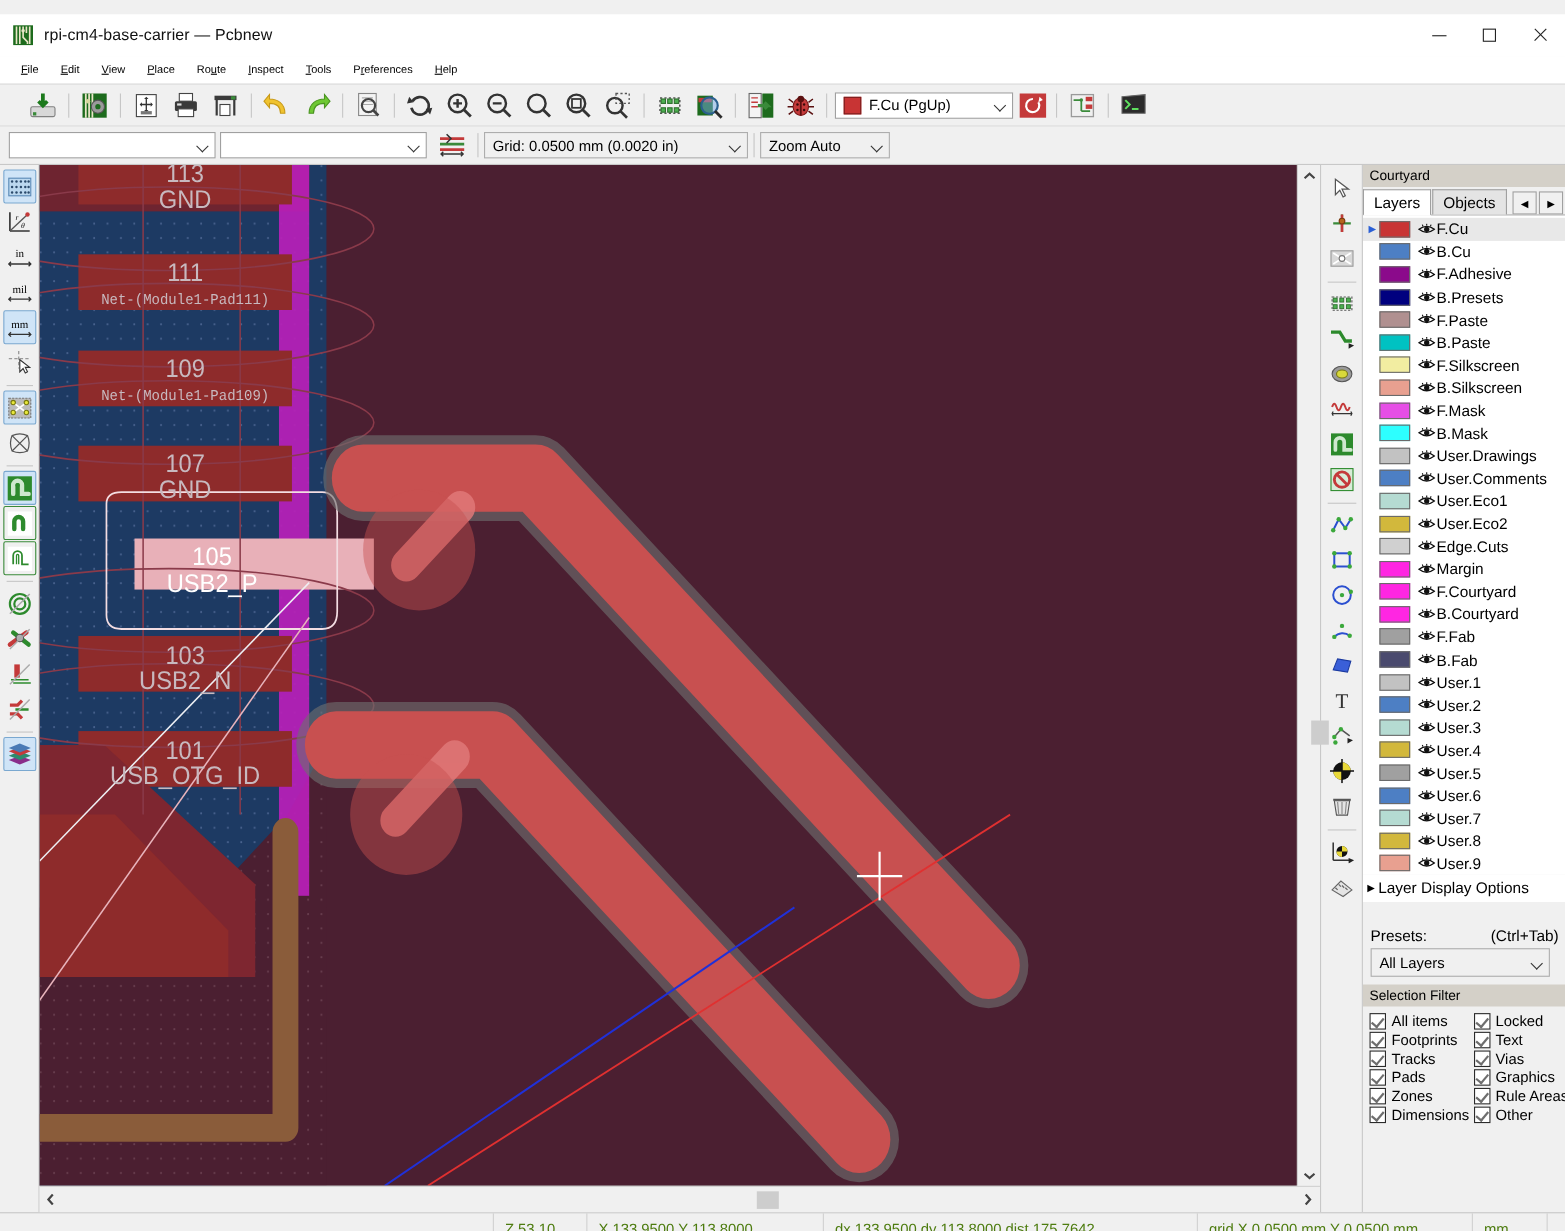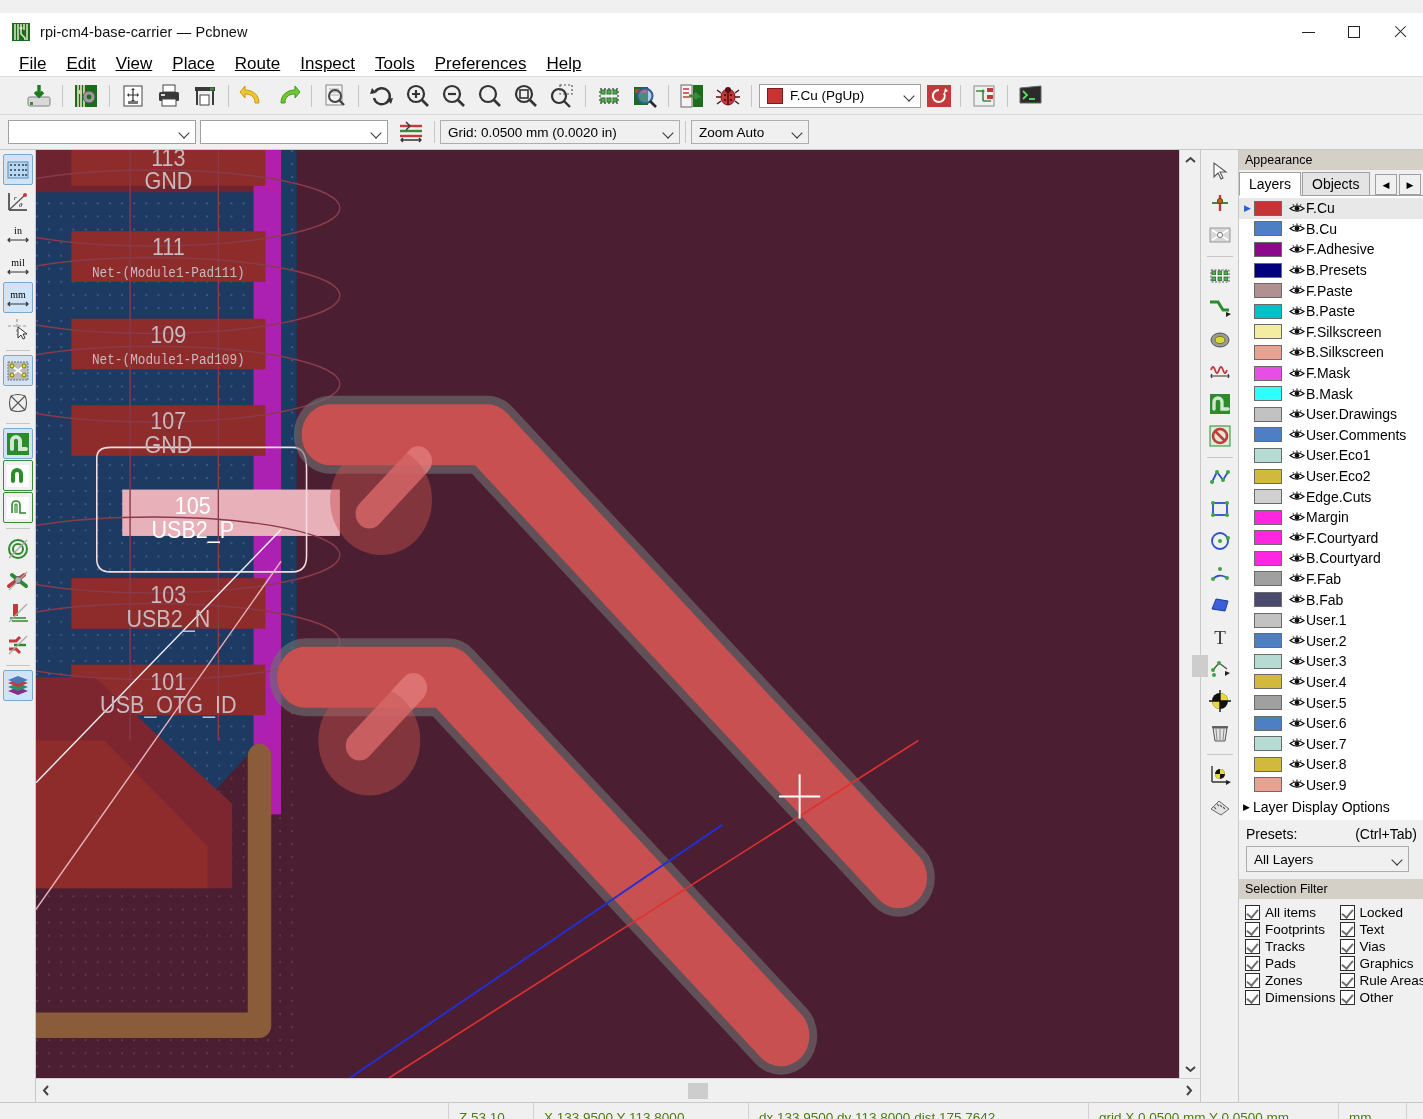--- a/index.html
+++ b/index.html
@@ -22,21 +22,21 @@
   .win-btns { margin-left:auto; display:flex; height:38px; }
   .win-btn { width:46px; height:38px; display:flex; align-items:center; justify-content:center; }
   .wb-min { width:13px; height:1px; background:#222; }
   .wb-max { width:12px; height:12px; border:1.3px solid #222; }
   .wb-close { width:14px; height:14px; position:relative; }
   .wb-close:before,.wb-close:after{ content:""; position:absolute; left:0; top:6px; width:15px; height:1.3px; background:#222; }
   .wb-close:before{ transform:rotate(45deg);} .wb-close:after{ transform:rotate(-45deg);}
 
   
   .menubar { height:25px; display:flex; align-items:center; padding-left:9px; background:#ffffff; flex:0 0 25px; }
-  .menu-item { padding:2px 10px; font-size:17px; color:#000; cursor:default;text-decoration:underline; }
+  .menu-item { padding:2px 10px; font-size:10px; color:#000; cursor:default; }
   .menu-item u { text-decoration:underline; }
 
   
   .toolbar {
     display:flex; align-items:center; background:#f0f0f0;
     border-top:1px solid #dcdcdc;
   }
   .tb-top { height:38px; flex:0 0 38px; padding-left:21px; }
   .tb-second { height:36px; flex:0 0 36px; padding-left:4px; border-bottom:1px solid #c8c8c8;}
   .tb-btn { width:34px; height:32px; display:flex; align-items:center; justify-content:center; margin:0 1px; border:1px solid transparent; border-radius:2px; }
@@ -86,21 +86,21 @@
   .layer-list { background:#fff; flex:0 0 auto; overflow:hidden; padding-top:2px; }
   .layer-row { display:flex; align-items:center; height:20.6px; padding-left:2px; font-size:14px; color:#000; }
   .layer-row.sel { background:#e8e8e8; }
   .lr-arrow { width:13px; font-size:9px; color:#2a5fd6; text-align:center; }
   .lr-swatch { width:28px; height:15px; border:1px solid #6a6a6a; margin-right:6px; }
   .lr-eye { width:18px; display:flex; align-items:center; justify-content:center; }
   .lr-name { white-space:nowrap; }
 
   .ldo { background:#fff; font-size:14px; padding:4px 2px 5px 4px; display:flex; align-items:center; }
   .ldo .tri { font-size:9px; margin-right:3px; }
-  .presets { padding:6px 6px 7px 7px; background:#f0f0f0; }
+  .presets { padding:22px 6px 7px 7px; background:#f0f0f0; }
   .presets-row { display:flex; align-items:center; font-size:14px; margin-bottom:4px; }
   .presets-row .k { margin-left:auto; }
   .selfilter-hd { background:#d4d0c8; font-size:12.5px; padding:3px 6px; }
   .selfilter { display:flex; padding:6px 2px 4px 6px; gap:4px; }
   .sf-col { display:flex; flex-direction:column; gap:2px; }
   .sf-item { display:flex; align-items:center; font-size:13.5px; white-space:nowrap; }
   .cbx { width:15px; height:15px; border:1px solid #2b2b2b; background:#fff; margin-right:5px; position:relative; flex:0 0 15px; }
   .cbx.on:after { content:""; position:absolute; left:3px; top:1px; width:5px; height:9px; border-right:2px solid #6e6e6e; border-bottom:2px solid #6e6e6e; transform:rotate(40deg); }
 
   
@@ -833,21 +833,21 @@
       </div>
       <div class="rt-btn">
         <svg width="22" height="22" viewBox="0 0 22 22">
           <path d="M2 14 L10 6 L20 14 L12 20 Z" fill="#e4e4e4" stroke="#666"></path>
           <path d="M5 12 l2 2 M8 9 l2 2 M11 10 l2 2 M14 12 l2 2" stroke="#666" stroke-width="1.1"></path>
         </svg>
       </div>
     </div>
 
     <div class="appearance">
-      <div class="ap-title">Appearance</div>
+      <div class="ap-title">Courtyard</div>
       <div class="ap-tabs">
         <div class="ap-tab sel">Layers</div>
         <div class="ap-tab">Objects</div>
         <div class="ap-navbtns">
           <div class="ap-nav">◀</div>
           <div class="ap-nav">▶</div>
         </div>
       </div>
       <div class="layer-list" id="layer-list">
           <div class="layer-row sel">

